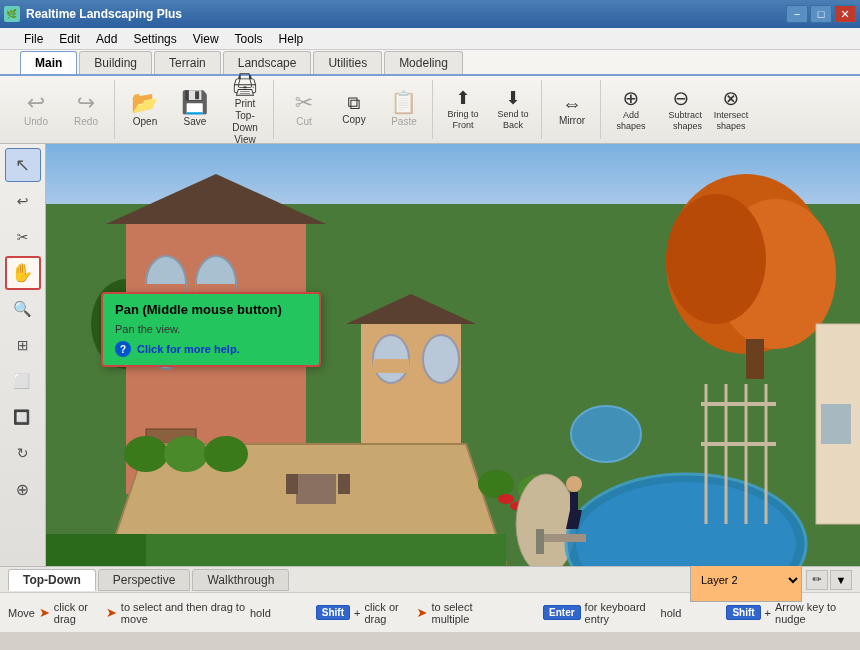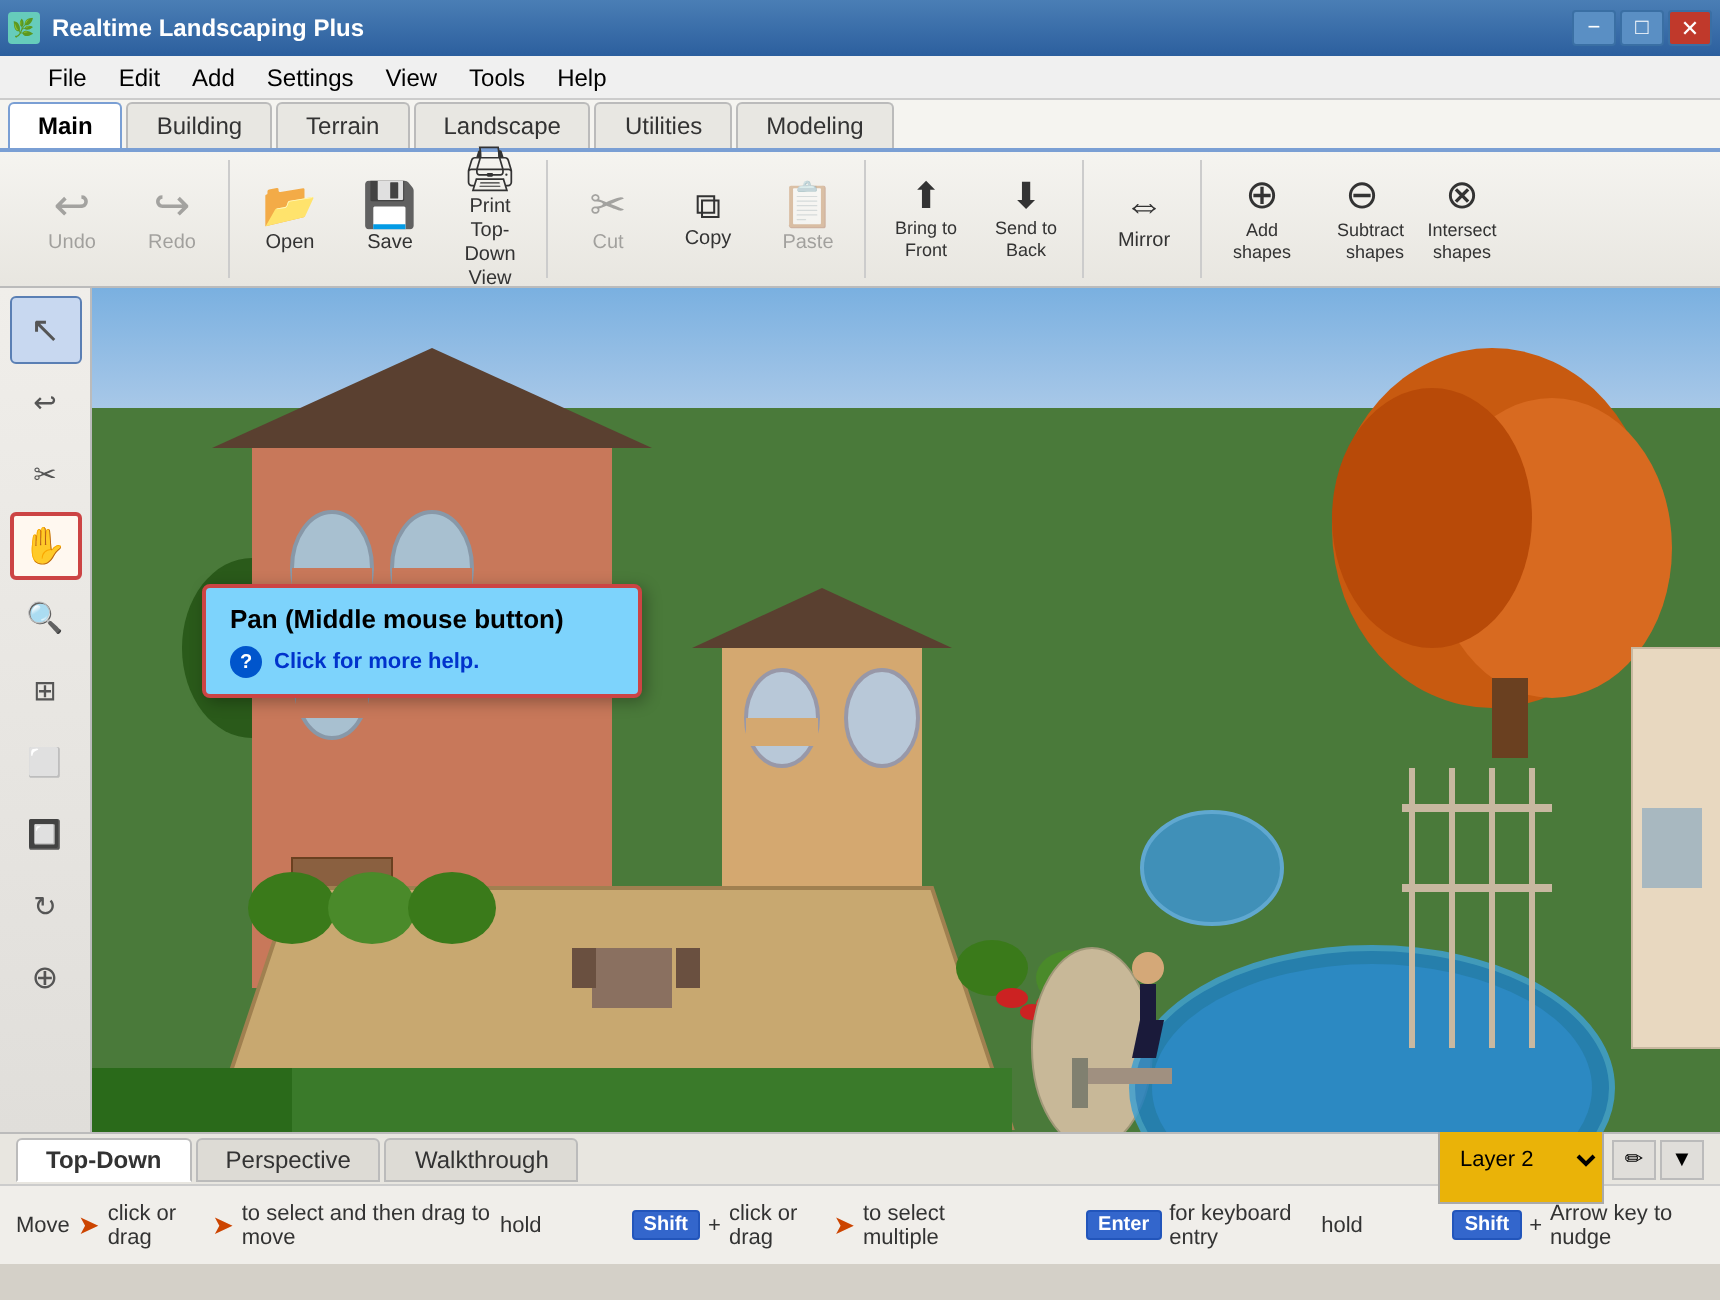--- a/index.html
+++ b/index.html
@@ -28,21 +28,21 @@
       padding: 0 16px;
     }
     .menu-item { padding: 2px 8px; cursor: pointer; font-size: 12px; border-radius: 2px; }
 
     
     #tabbar {
       height: 26px;
       background: #f5f4f0;
       display: flex; align-items: flex-end;
       border-bottom: 2px solid #7a9fd4;
-      padding: 0 4px;
+      padding: 0 20px;
     }
     .tab {
       padding: 4px 14px;
       cursor: pointer;
       border: 1px solid #bbb;
       border-bottom: none;
       background: #e8e7e2;
       font-size: 12px;
       border-radius: 3px 3px 0 0;
       margin-right: 2px;
@@ -101,21 +101,21 @@
       flex: 1;
       position: relative;
       overflow: hidden;
       background: #2a4a2a;
     }
 
     
     #tooltip {
       position: absolute;
       top: 148px; left: 55px;
-      background: #7dd3fc;
+      background: #22c55e;
       border: 2px solid #cc4444;
       border-radius: 4px;
       padding: 8px 12px;
       width: 220px;
       box-shadow: 2px 2px 8px rgba(0,0,0,0.3);
       z-index: 100;
     }
     #tooltip-title {
       font-weight: bold;
       font-size: 13px;
@@ -166,23 +166,23 @@
       color: #333;
     }
     .view-tab.active { background: white; border-bottom-color: white; font-weight: bold; }
     .layer-select {
       margin-left: auto;
       display: flex; align-items: center; gap: 4px;
     }
     .layer-dropdown {
       padding: 14px 6px;
       border: 1px solid #aaa;
-      background: #eab308;
+      background: #fdba74;
       font-size: 11px;
-      width: 83px;
+      width: 112px;
     }
     .layer-icons { display: flex; gap: 2px; }
     .layer-icon-btn {
       width: 22px; height: 20px;
       background: #e0deda;
       border: 1px solid #bbb;
       display: flex; align-items: center; justify-content: center;
       cursor: pointer; font-size: 11px;
     }
 
@@ -403,20 +403,21 @@
       <line x1="720" y1="240" x2="720" y2="380" stroke="#c8b8a0" stroke-width="3"></line>
       <line x1="655" y1="260" x2="730" y2="260" stroke="#c8b8a0" stroke-width="4"></line>
       <line x1="655" y1="300" x2="730" y2="300" stroke="#c8b8a0" stroke-width="4"></line>
 
       <rect x="0" y="390" width="460" height="70" fill="#3a7a2a"></rect>
       <rect x="0" y="390" width="100" height="70" fill="#2a6a1a"></rect>
     </svg>
 
     <div id="tooltip">
       <div id="tooltip-title">Pan (Middle mouse button)</div>
+      <div id="tooltip-desc">Pan the view.</div>
       <div id="tooltip-help">
         <div id="tooltip-help-icon">?</div>
         <span>Click for more help.</span>
       </div>
     </div>
   </div>
 </div>
 
 <div id="bottom-tabs">
   <div class="view-tab active">Top-Down</div>

